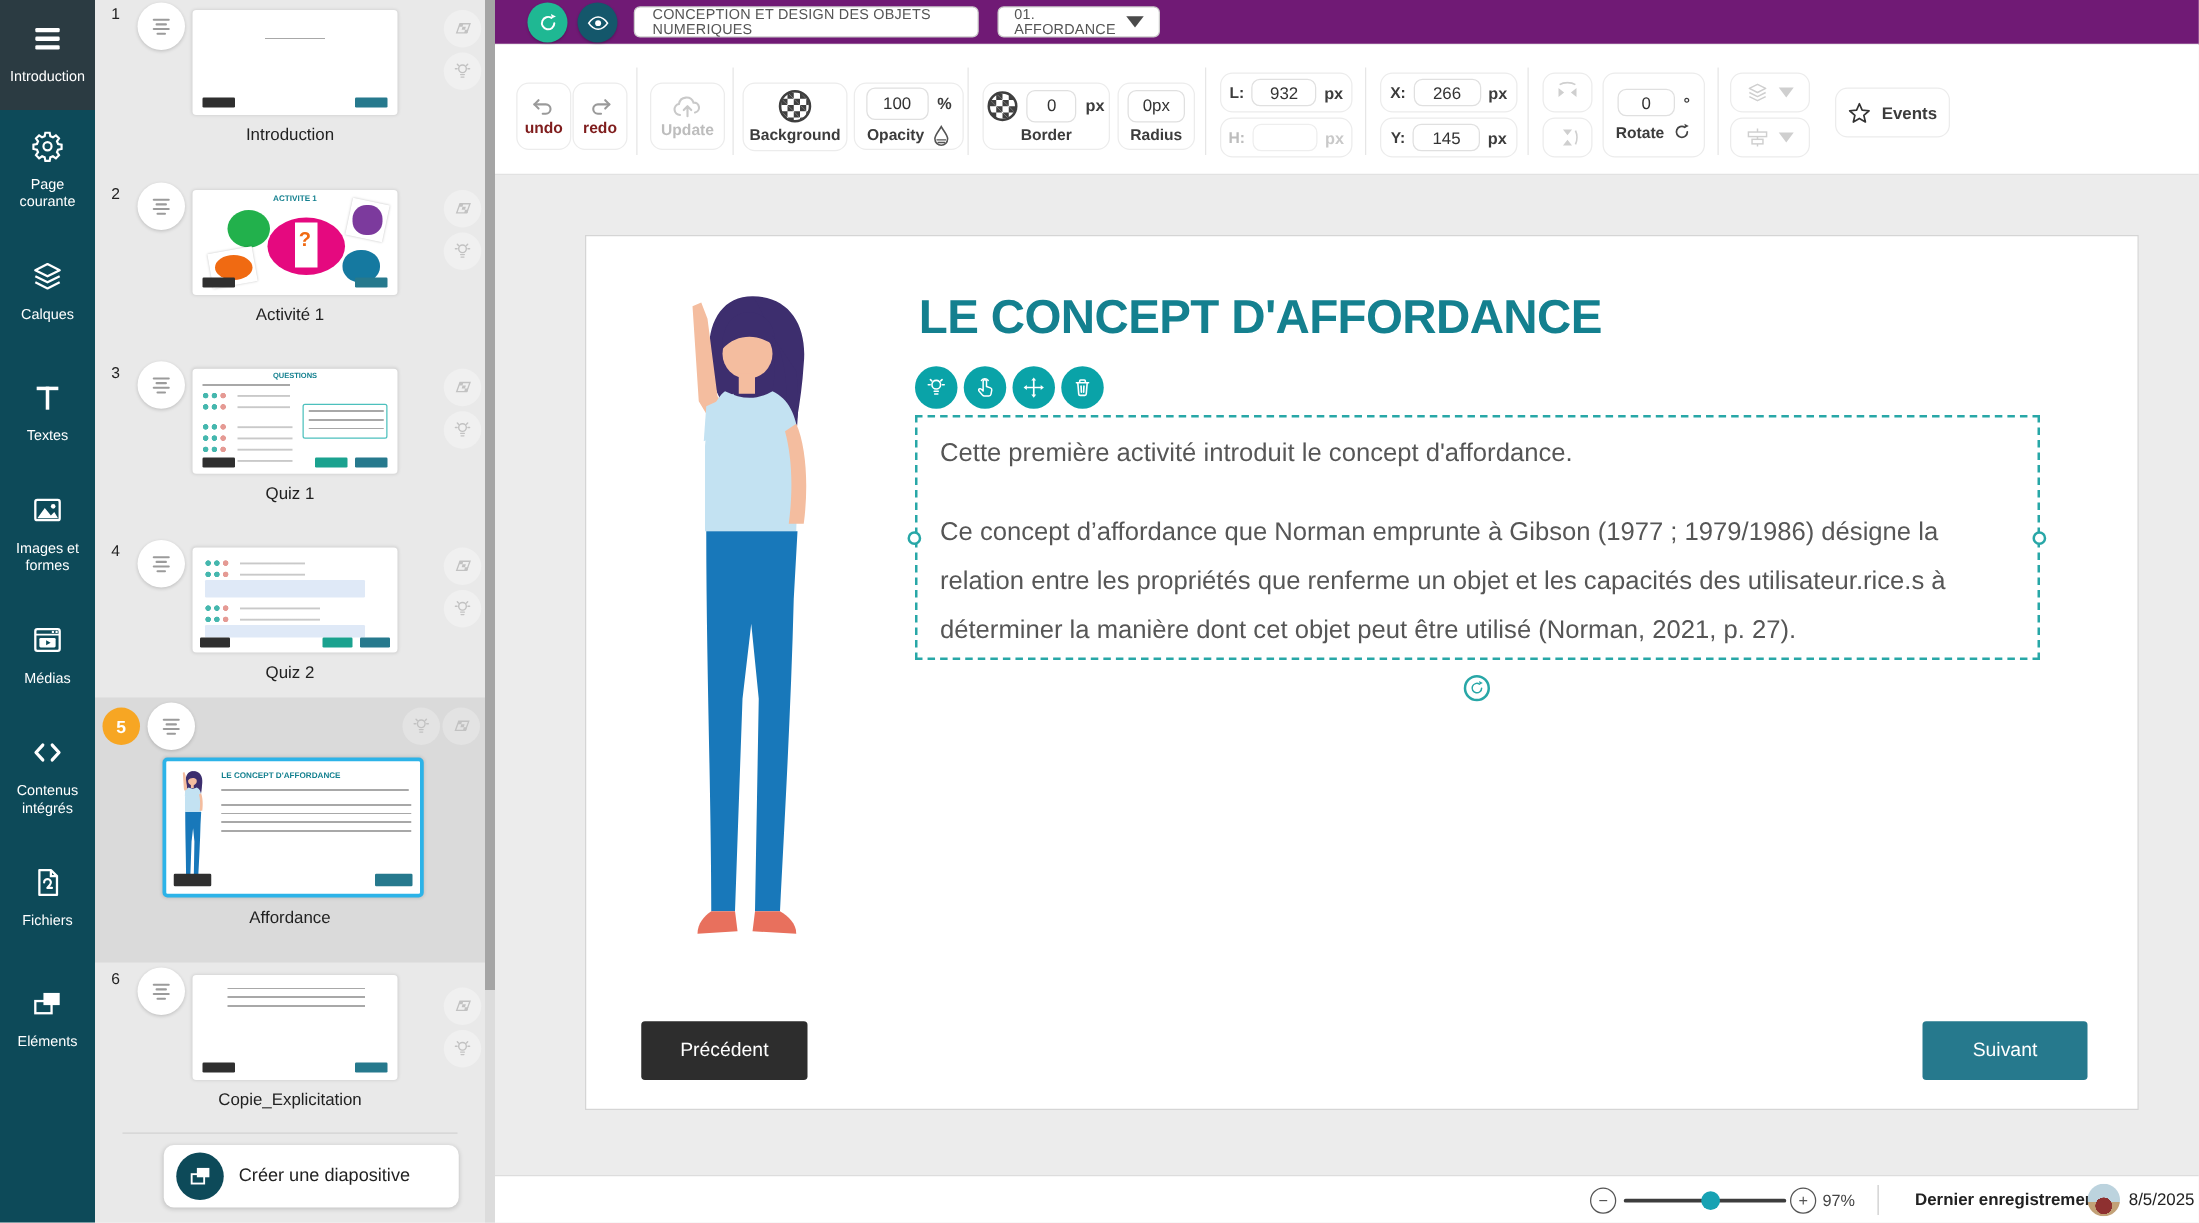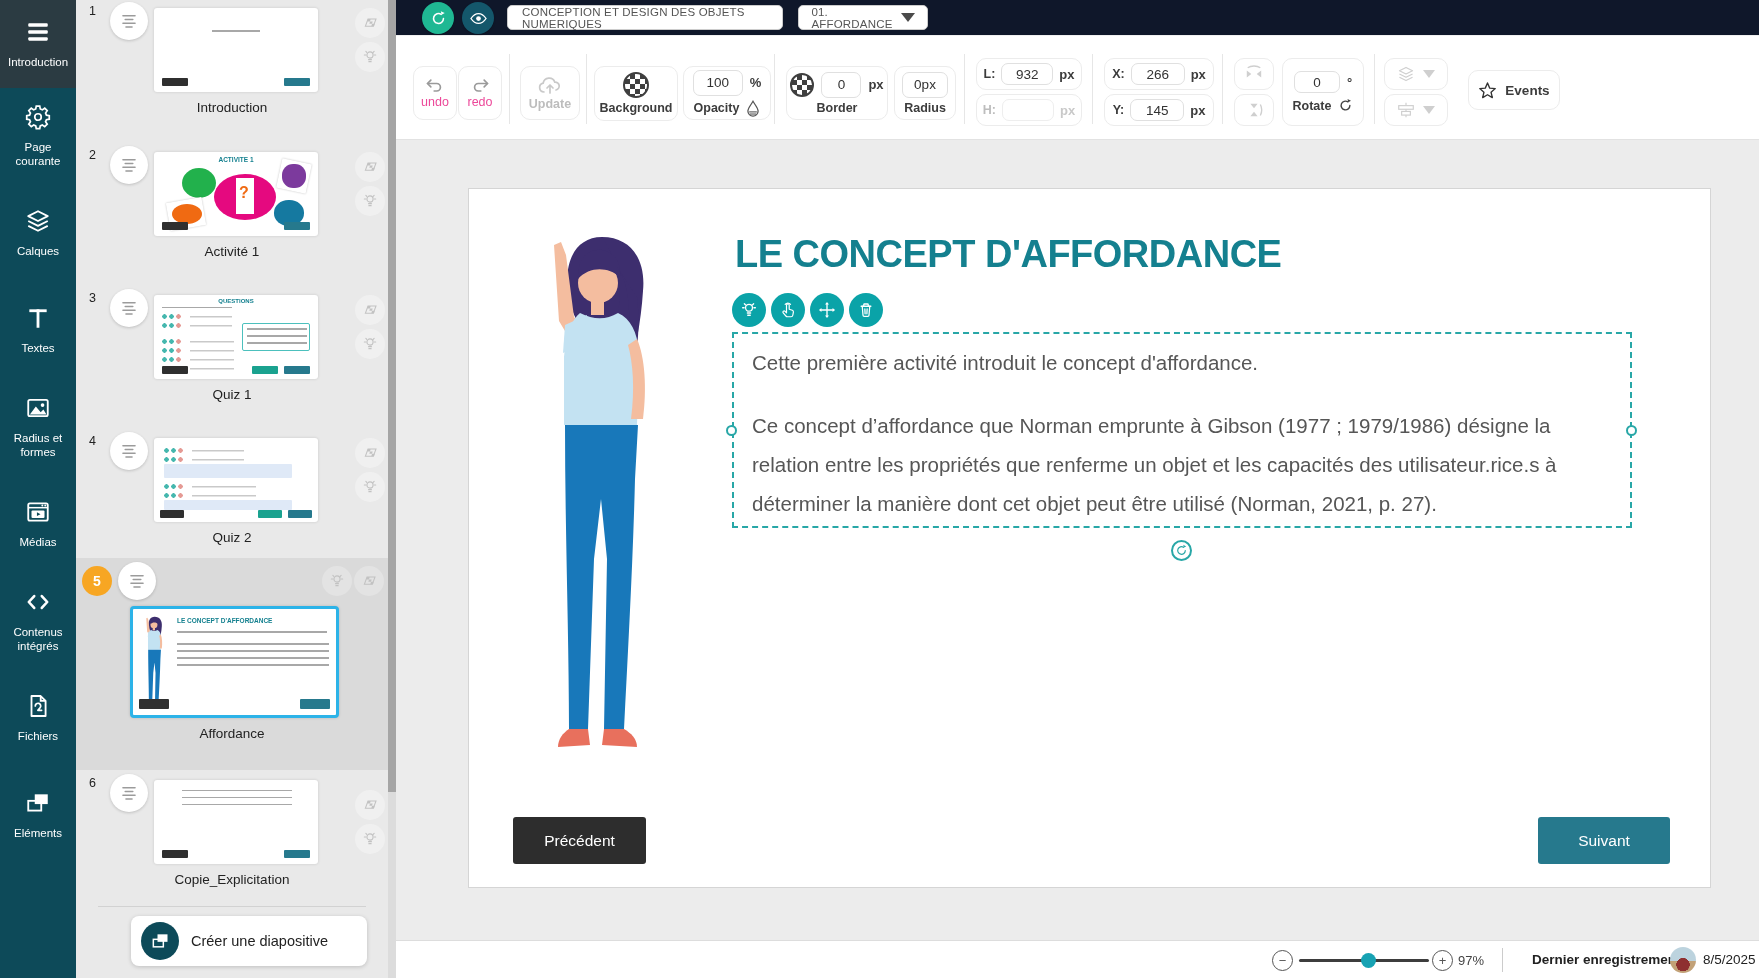--- a/index.html
+++ b/index.html
@@ -44,32 +44,32 @@
       radial-gradient(circle at 2.5px 2.5px,#e59a94 2px,transparent 2.5px),
       linear-gradient(#c9c9c9,#c9c9c9);
       background-repeat:no-repeat;
       background-size:6px 5px,6px 5px,6px 5px,calc(100% - 28px) 1.5px;
       background-position:0 0,7px 0,14px 0,28px 1.5px}
   .tlines{position:absolute;background:repeating-linear-gradient(#a8a8a8 0 1.5px,transparent 1.5px 7px)}
   .qblock{position:absolute;background:#dfe9f7;border-radius:1px}
   .qbox{position:absolute;border:1px solid #4cc0bd;border-radius:2px;background:#fff}
 
   
-  #topbar{position:absolute;left:396px;top:0;width:1363px;height:36px;background:#0f172a;border-bottom:1px solid #f0f0f0;z-index:4}
+  #topbar{position:absolute;left:396px;top:0;width:1363px;height:36px;background:#701a75;border-bottom:1px solid #f0f0f0;z-index:4}
   .circlebtn{position:absolute;top:2px;width:32px;height:32px;border-radius:50%;display:flex;align-items:center;justify-content:center;box-shadow:0 1px 2px rgba(0,0,0,.25)}
   .pill{position:absolute;top:5px;height:25px;border:1px solid #ccc;border-radius:5px;background:#fff;display:flex;align-items:center;justify-content:center;gap:8px;font-size:11.5px;color:#555;padding:0 14px;letter-spacing:.2px;cursor:pointer}
   .caret-dn{width:0;height:0;border-left:7px solid transparent;border-right:7px solid transparent;border-top:9px solid #4a4a4a}
 
   
   #toolbar{position:absolute;left:396px;top:36px;width:1363px;height:104px;background:#fff;border-bottom:1px solid #e2e2e2;z-index:4}
   .tbox{position:absolute;background:#fff;border:1px solid #ececec;border-radius:10px;display:flex;flex-direction:column;align-items:center;justify-content:center}
   .tsep{position:absolute;top:18px;height:70px;width:1px;background:#e6e6e6}
   .tlab{font-size:12.5px;font-weight:700;color:#3c3c3c}
   .tlab.dim{color:#bdbdbd}
-  .tlab.lite{font-weight:400;color:#ec4899}
+  .tlab.lite{font-weight:700;color:#7f1d1d}
   .tin{border:1px solid #e0e0e0;border-radius:7px;height:26px;text-align:center;font-size:13.5px;color:#333;background:#fff}
   .tin:disabled{border-color:#eee;background:#fff}
   .unit{font-size:13px;font-weight:700;color:#3c3c3c}
   .unit.dim{color:#c9c9c9}
   .checker{border-radius:50%;border:2px solid #3f3f3f;background-color:#fff;background-image:linear-gradient(45deg,#3f3f3f 25%,transparent 25%,transparent 75%,#3f3f3f 75%),linear-gradient(45deg,#3f3f3f 25%,transparent 25%,transparent 75%,#3f3f3f 75%);background-size:10px 10px;background-position:0 0,5px 5px}
   .rowline{display:flex;align-items:center;gap:7px}
   .gicon{color:#cfcfcf}
   .dcaret{width:0;height:0;border-left:6px solid transparent;border-right:6px solid transparent;border-top:8px solid #cfcfcf}
 
   
@@ -186,21 +186,21 @@
           </g>
         </svg></span>
     <span class="lbl">Textes</span>
   </div>
   <div class="side-item">
     <span><svg viewBox="0 0 24 24">
           <rect x="3" y="4.5" width="18" height="15" rx="1.5" fill="none" stroke="#fff" stroke-width="1.7"></rect>
           <circle cx="16.2" cy="9.3" r="1.7" fill="#fff"></circle>
           <path d="M4.5,18 L10,10.5 L14.5,16 L17,13.4 L19.8,18 Z" fill="#fff"></path>
         </svg></span>
-    <span class="lbl">Radius et formes</span>
+    <span class="lbl">Images et formes</span>
   </div>
   <div class="side-item">
     <span><svg viewBox="0 0 24 24">
           <rect x="3" y="4" width="18" height="16" rx="1.5" fill="none" stroke="#fff" stroke-width="1.7"></rect>
           <line x1="3" y1="8" x2="21" y2="8" stroke="#fff" stroke-width="1.4"></line>
           <circle cx="16" cy="6" r=".9" fill="#fff"></circle>
           <circle cx="18.7" cy="6" r=".9" fill="#fff"></circle>
           <rect x="6" y="10.5" width="12" height="7" rx="1" fill="#fff"></rect>
           <path d="M11,12.2 L14.3,14 L11,15.8 Z" fill="#0d4a59"></path>
         </svg></span>

